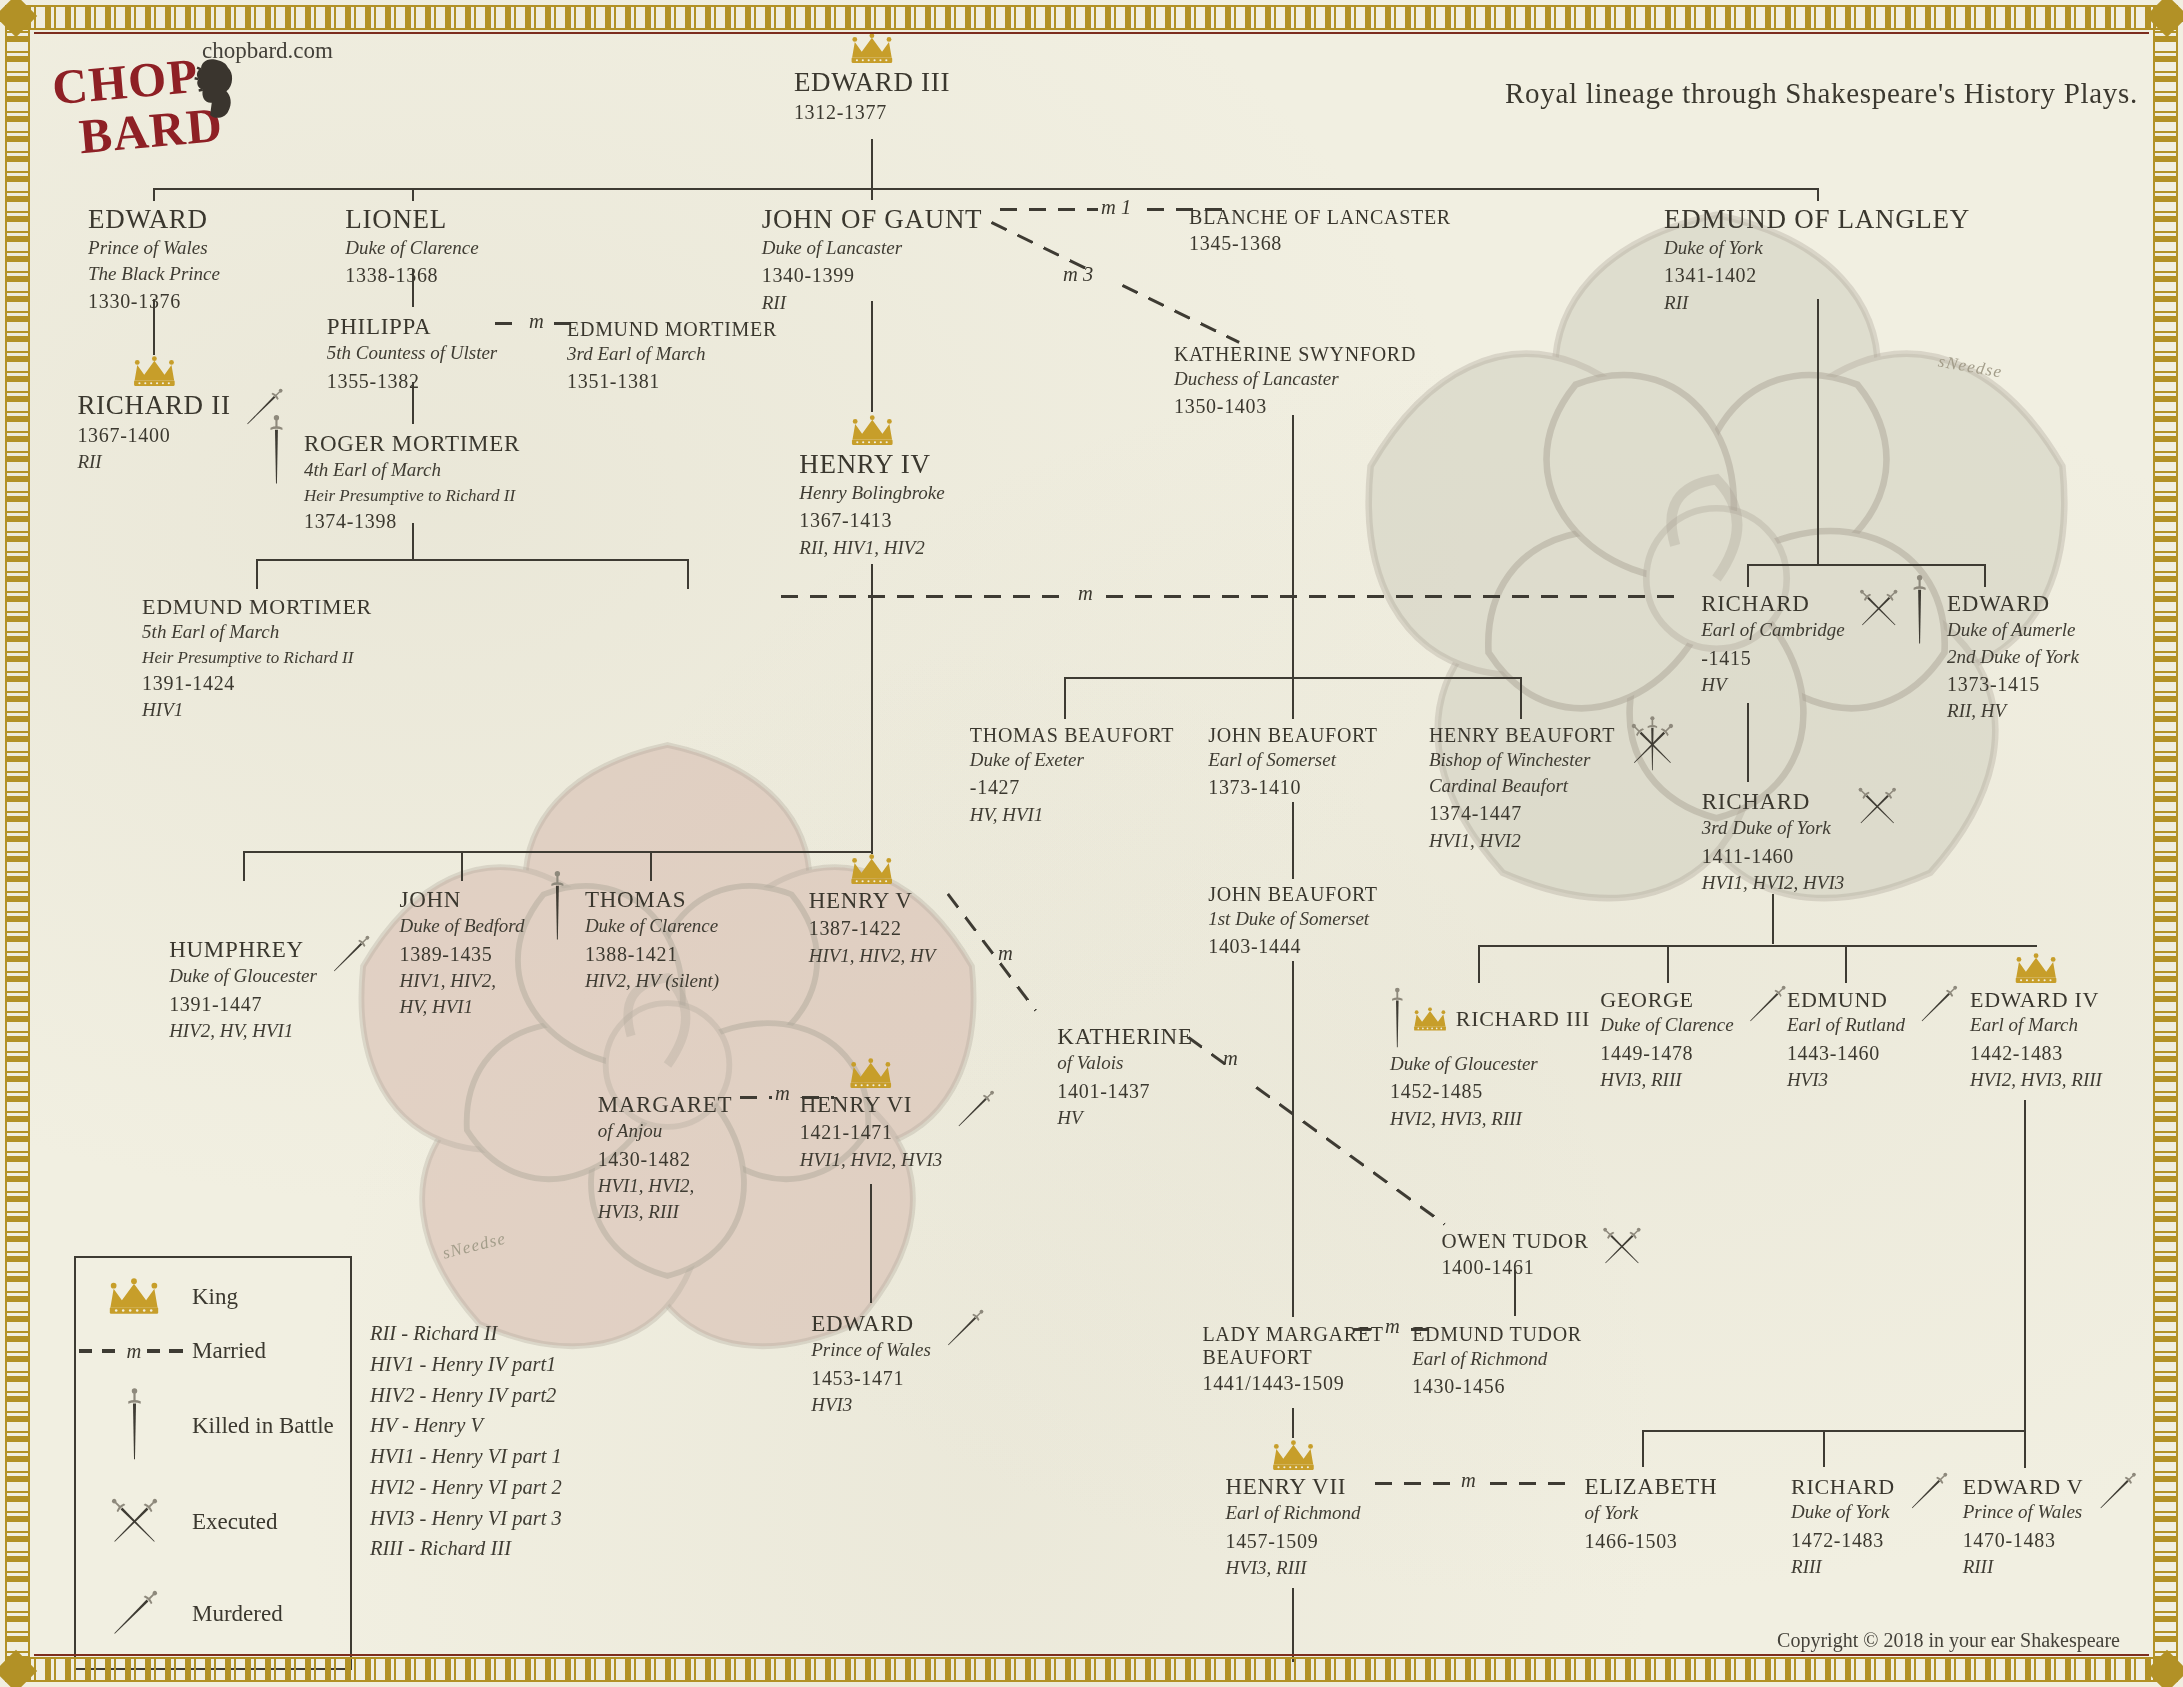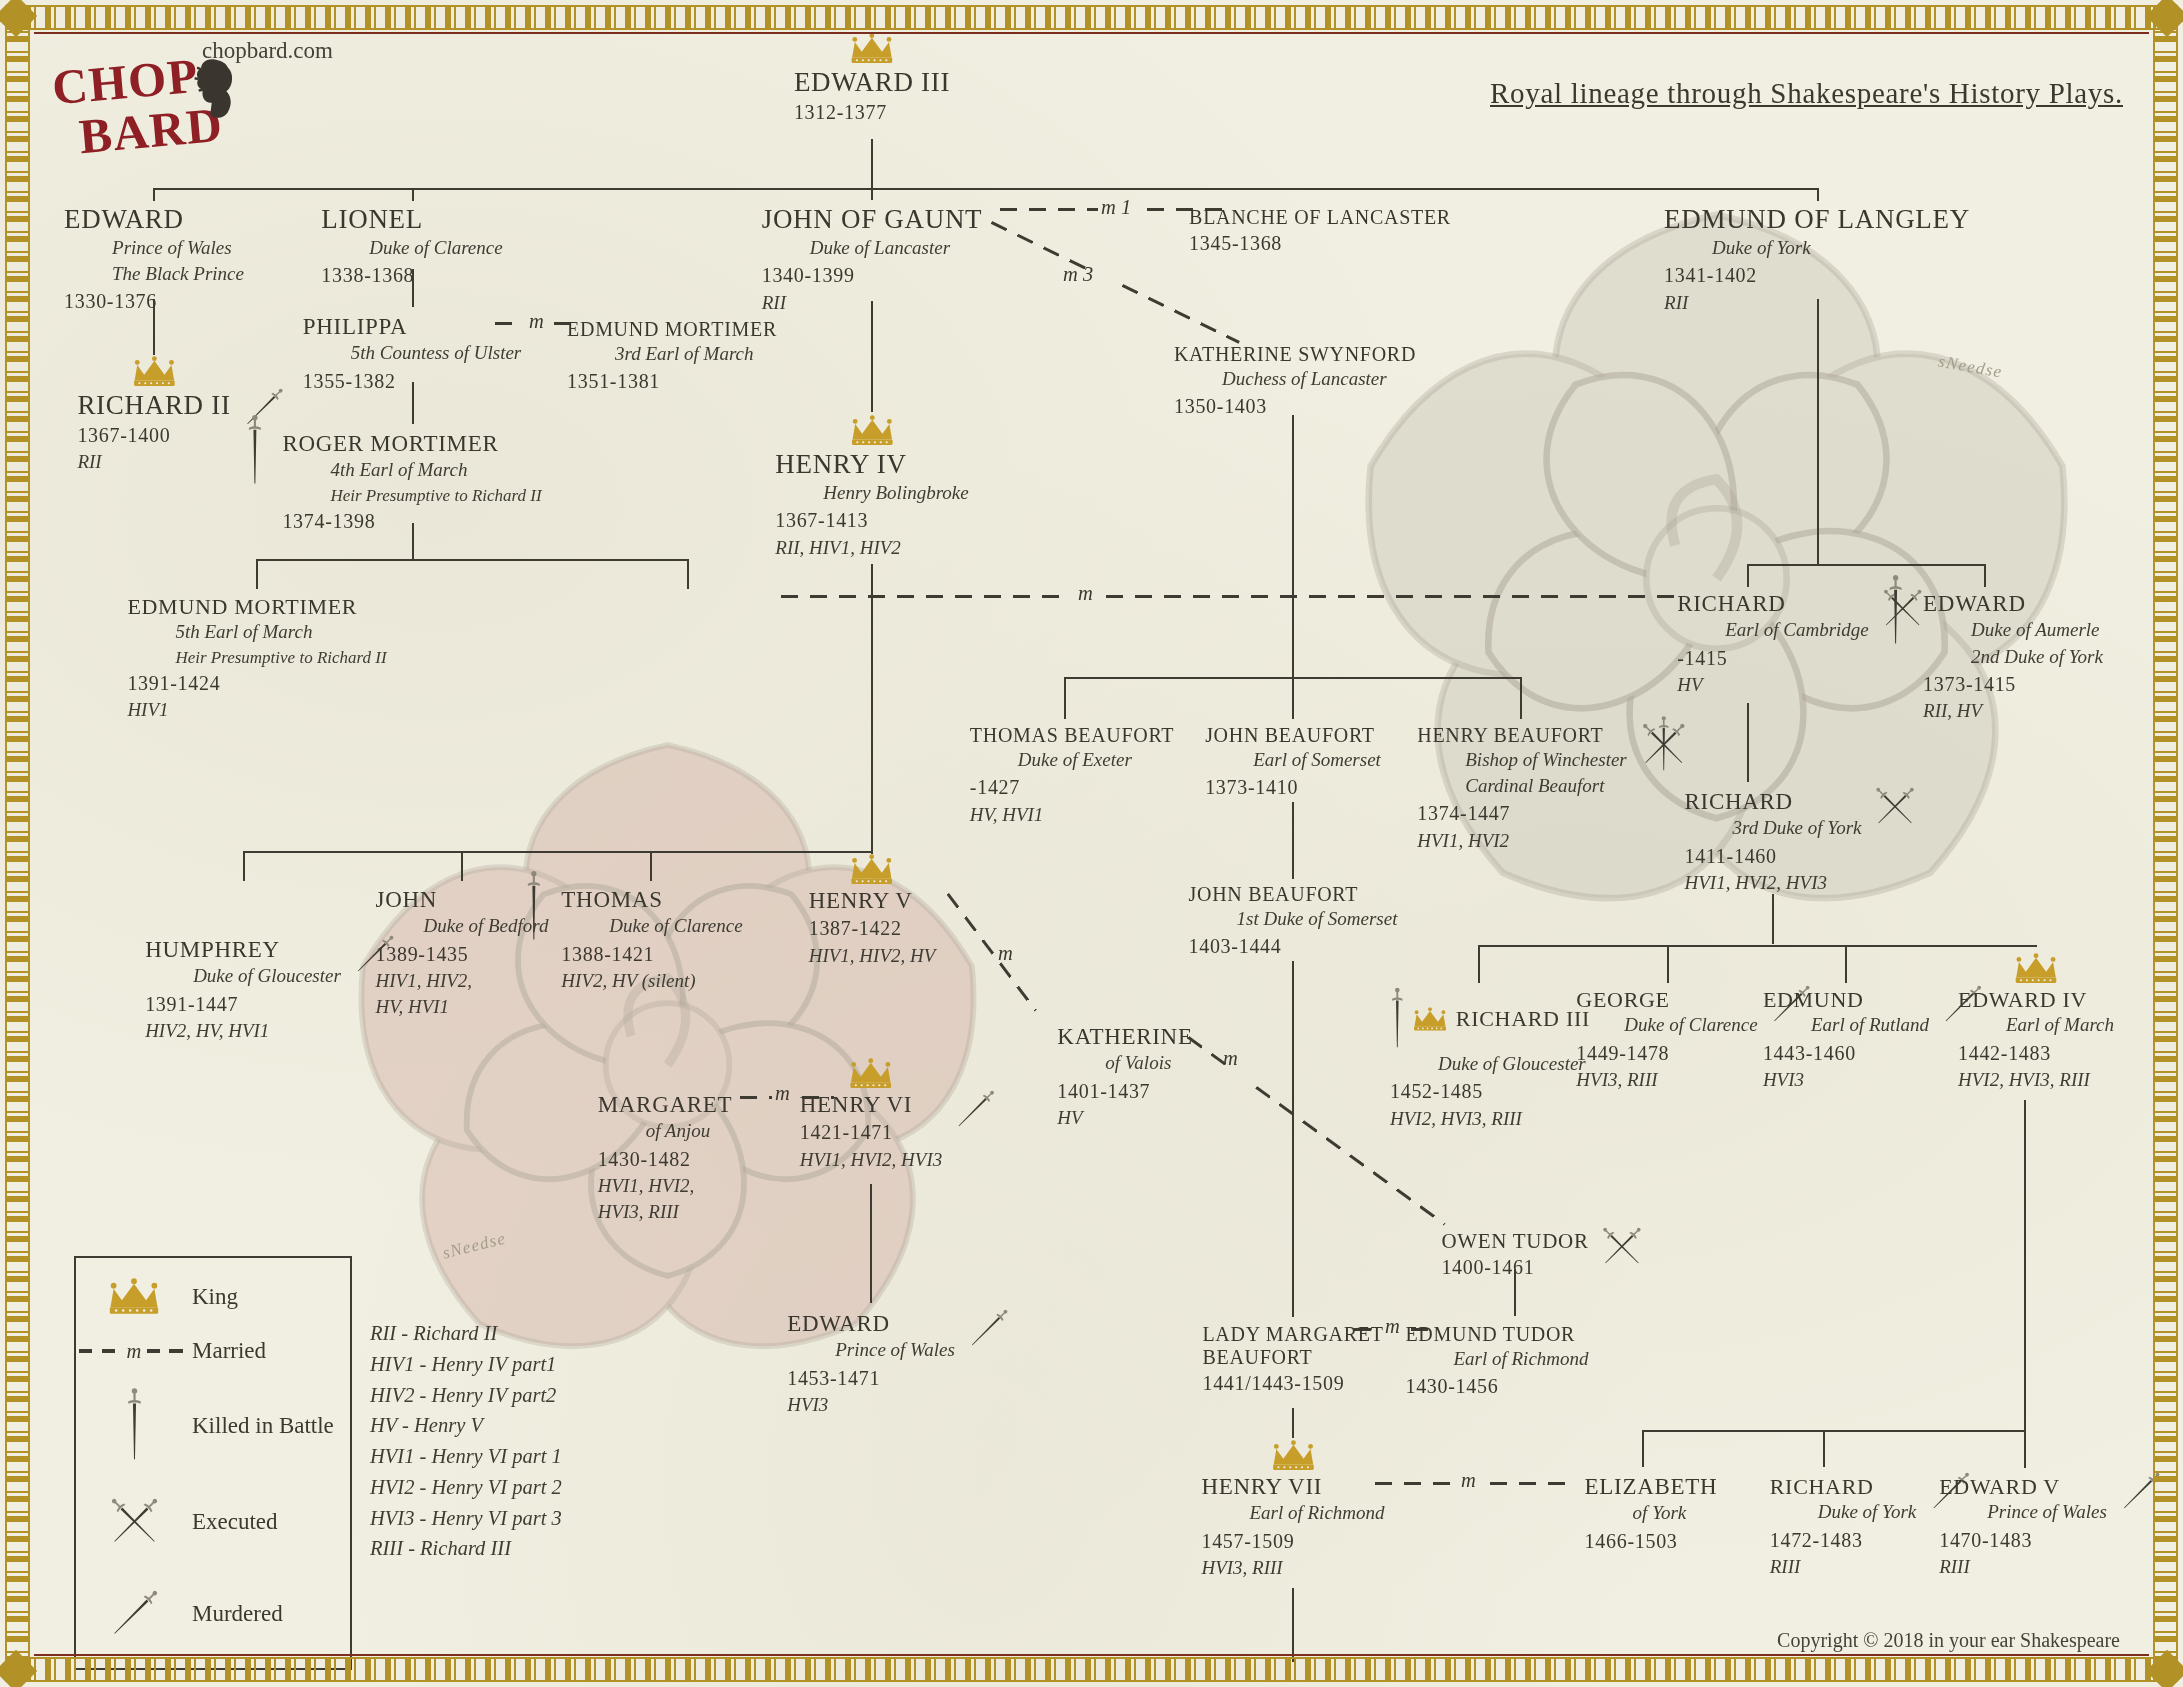--- a/index.html
+++ b/index.html
@@ -14,21 +14,21 @@
   .fb-t,.fb-b{left:5.3px;right:5.3px;height:21px;background:repeating-linear-gradient(90deg,#b29126 0 6px,rgba(178,145,38,0) 6px 8.6px,#b29126 8.6px 11.2px,rgba(178,145,38,0) 11.2px 20px);border-top:2px solid #b29126;border-bottom:2px solid #b29126;}
   .fb-t{top:5.3px}.fb-b{bottom:5.3px}
   .fb-l,.fb-r{top:5.3px;bottom:5.3px;width:21px;background:repeating-linear-gradient(0deg,#b29126 0 6px,rgba(178,145,38,0) 6px 8.6px,#b29126 8.6px 11.2px,rgba(178,145,38,0) 11.2px 20px);border-left:2px solid #b29126;border-right:2px solid #b29126;}
   .fb-l{left:5.3px}.fb-r{right:5.3px}
   .fcorner{position:absolute;width:30px;height:30px;background:#b29126;transform:rotate(45deg);z-index:7;}
   .redline{position:absolute;left:34px;right:34px;height:2px;background:#7c2d1e;z-index:6;}
   
   .node{position:absolute;text-align:left;transform:translateX(-50%);z-index:3;white-space:nowrap;}
   .nm{letter-spacing:0.7px;color:#3a372e;line-height:1.15;}
   .lg{font-size:27px}.md{font-size:23px}.sm{font-size:20px}
-  .t{font-style:italic;font-size:19px;line-height:1.38;color:#3f3c33;margin-left:48px;}
+  .t{font-style:italic;font-size:19px;line-height:1.38;color:#3f3c33;}
   .d{font-size:20px;line-height:1.42;color:#3b382f;letter-spacing:0.7px;}
   .p{font-style:italic;font-size:19px;line-height:1.38;color:#3f3c33;}
   .nmrow{display:flex;align-items:center;justify-content:center;gap:6.6px;}
   
   .lv{position:absolute;width:2px;background:#3e3b33;z-index:1;}
   .lh{position:absolute;height:2px;background:#3e3b33;z-index:1;}
   .ld{position:absolute;height:3.3px;background:repeating-linear-gradient(90deg,#3e3b33 0 17px,rgba(0,0,0,0) 17px 29px);z-index:1;}
   .ldg{transform-origin:0 0;}
   .ml{position:absolute;font-style:italic;font-size:20.5px;color:#3b382f;z-index:2;}
   
@@ -42,21 +42,21 @@
   .rose-red{color:#d9bfb3;opacity:.6;}
   .rose-white{color:#d5d4c4;opacity:.65;}
   .wm{position:absolute;font-style:italic;font-size:17px;color:#a39d8a;z-index:2;letter-spacing:1.3px;}
   
   #logo{position:absolute;left:52px;top:53px;z-index:3;}
   .logo-word{font-family:"Liberation Serif",serif;font-weight:bold;color:#8e2025;letter-spacing:1.3px;}
   #logo-top{position:absolute;left:0;top:0;font-size:49px;transform:rotate(-5deg);}
   #logo-bottom{position:absolute;left:26.5px;top:49px;font-size:49px;transform:rotate(-5deg);}
   #bard-head{position:absolute;left:138px;top:2.6px;width:50px;height:69px;}
   #site{position:absolute;left:202px;top:38px;font-size:23px;color:#44413a;z-index:3;}
-  #title{position:absolute;right:60px;top:77px;font-size:29px;color:#3b382f;z-index:3;letter-spacing:0.7px;text-decoration:underline;}
+  #title{position:absolute;right:45px;top:77px;font-size:29px;color:#3b382f;z-index:3;letter-spacing:0.7px;}
   
   #legend{position:absolute;left:74px;top:1256px;width:274px;height:370px;border:2px solid #3e3b33;z-index:3;display:flex;flex-direction:column;justify-content:space-between;padding:20px 0;background:rgba(241,239,225,.55);}
   .leg-row{display:flex;align-items:center;}
   .leg-icon{width:116px;display:flex;justify-content:center;align-items:center;}
   .leg-label{font-size:23px;color:#3b382f;}
   .ldash{height:3.3px;width:42px;background:repeating-linear-gradient(90deg,#3e3b33 0 13.2px,rgba(0,0,0,0) 13.2px 22.5px);}
   #abbrev{position:absolute;left:370px;top:1318px;z-index:3;}
   #abbrev div{font-style:italic;font-size:20.5px;line-height:1.5;color:#3f3c33;}
   #copyright{position:absolute;right:63px;top:1629px;font-size:20px;color:#45423a;z-index:3;}
 </style>

